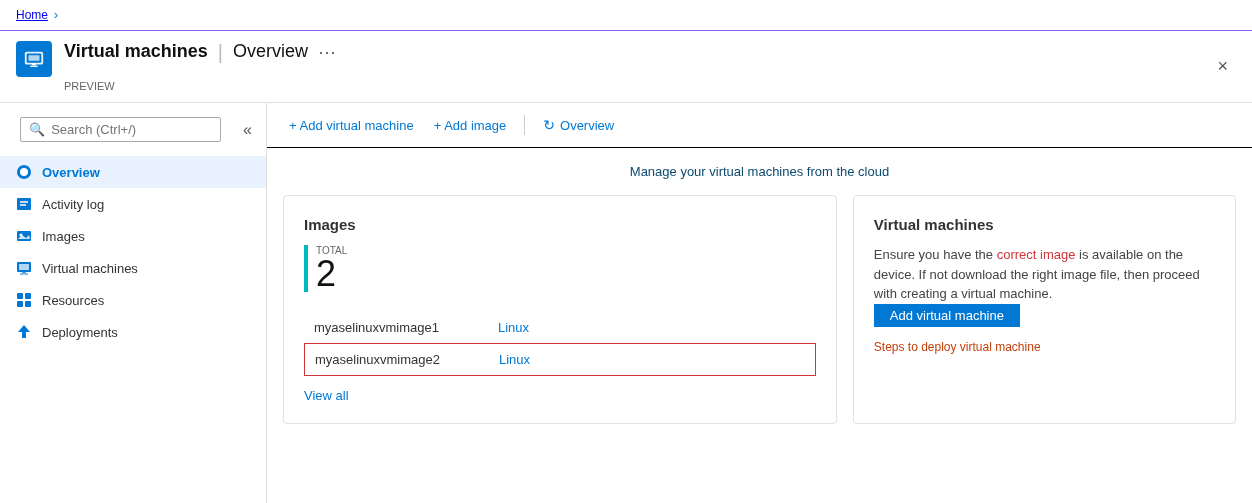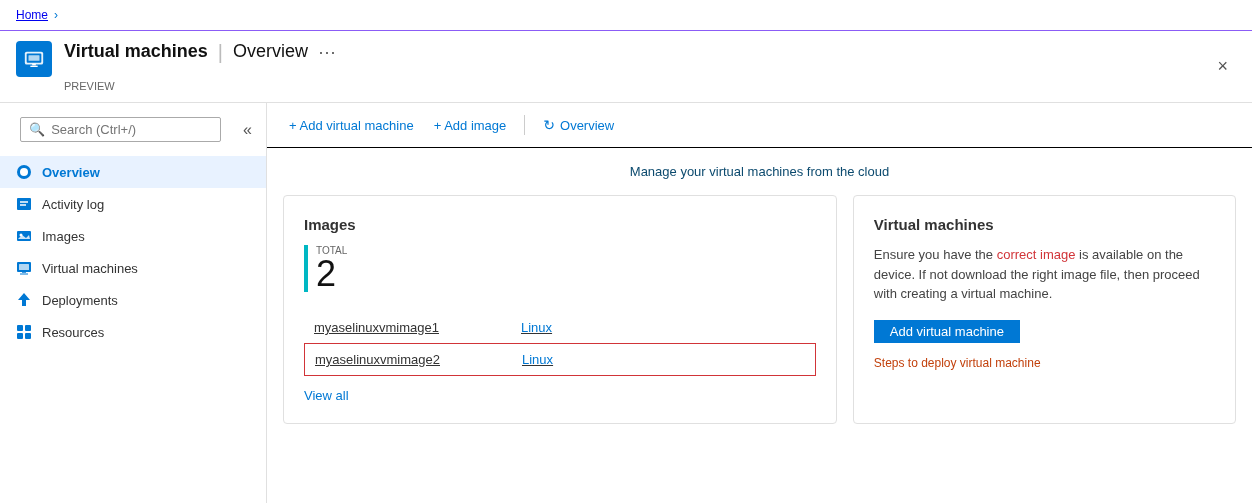--- a/index.html
+++ b/index.html
@@ -88,33 +88,33 @@
 
     .card-title { font-size: 15px; font-weight: 600; margin-bottom: 12px; }
 
     .total-label { font-size: 10px; color: #666; text-transform: uppercase; }
     .total-count { font-size: 36px; font-weight: 300; color: #111; line-height: 1; }
     .count-bar { display: flex; align-items: stretch; margin-bottom: 20px; }
     .count-accent { width: 4px; background: #00b7c3; margin-right: 8px; }
 
     .image-list { margin-top: 16px; }
     .image-row {
-      display: flex; align-items: center; padding: 8px 10px; gap: 27px; font-size: 13px; text-decoration: underline;
+      display: flex; align-items: center; padding: 8px 10px; gap: 4px; font-size: 13px;
     }
     .image-row .image-name { min-width: 180px; color: #333; }
     .image-row .image-os { color: #0078d4; }
     .image-row.selected {
       border: 1.5px solid #d13438;
     }
 
     .view-all { margin-top: 12px; }
     .view-all a { color: #0078d4; text-decoration: none; font-size: 13px; }
 
     
-    .vm-desc { font-size: 13px; color: #444; line-height: 1.5; margin-bottom: 16px; }
+    .vm-desc { font-size: 13px; color: #444; line-height: 1.5; }
     .vm-desc a { color: #d13438; text-decoration: none; }
 
     .add-vm-btn {
       background: #0078d4; color: #fff; border: none; border-radius: 0;
       padding: 4px 16px; font-size: 13px; cursor: pointer; margin-bottom: 12px;
     }
 
     .steps-link { color: #c2410c; text-decoration: none; font-size: 12px; }
   </style>
 </head>
@@ -200,36 +200,36 @@
             <line x1="6" y1="12" x2="10" y2="12" stroke="#0078d4" stroke-width="1.5"></line>
             <line x1="4" y1="14" x2="12" y2="14" stroke="#0078d4" stroke-width="1"></line>
           </svg>
       </span>
       <span>Virtual machines</span>
     </div>
 
     <div class="nav-item">
       <span class="nav-icon">
         <svg width="16" height="16" viewBox="0 0 16 16">
-            <path d="M8 1 L14 8 L10 8 L10 14 L6 14 L6 8 L2 8 Z" fill="#0078d4"></path>
-          </svg>
-      </span>
-      <span>Deployments</span>
-    </div>
-
-    <div class="nav-item">
-      <span class="nav-icon">
-        <svg width="16" height="16" viewBox="0 0 16 16">
           <rect x="1" y="1" width="6" height="6" rx="1" fill="#0078d4"></rect>
           <rect x="9" y="1" width="6" height="6" rx="1" fill="#0078d4"></rect>
           <rect x="1" y="9" width="6" height="6" rx="1" fill="#0078d4"></rect>
           <rect x="9" y="9" width="6" height="6" rx="1" fill="#0078d4"></rect>
         </svg>
       </span>
       <span>Resources</span>
+    </div>
+
+    <div class="nav-item">
+      <span class="nav-icon">
+        <svg width="16" height="16" viewBox="0 0 16 16">
+            <path d="M8 1 L14 8 L10 8 L10 14 L6 14 L6 8 L2 8 Z" fill="#0078d4"></path>
+          </svg>
+      </span>
+      <span>Deployments</span>
     </div>
   </div>
 
   <div class="content">
 
     <div class="toolbar">
       <button class="toolbar-btn">
         <span>+ Add virtual machine</span>
       </button>
       <button class="toolbar-btn">

